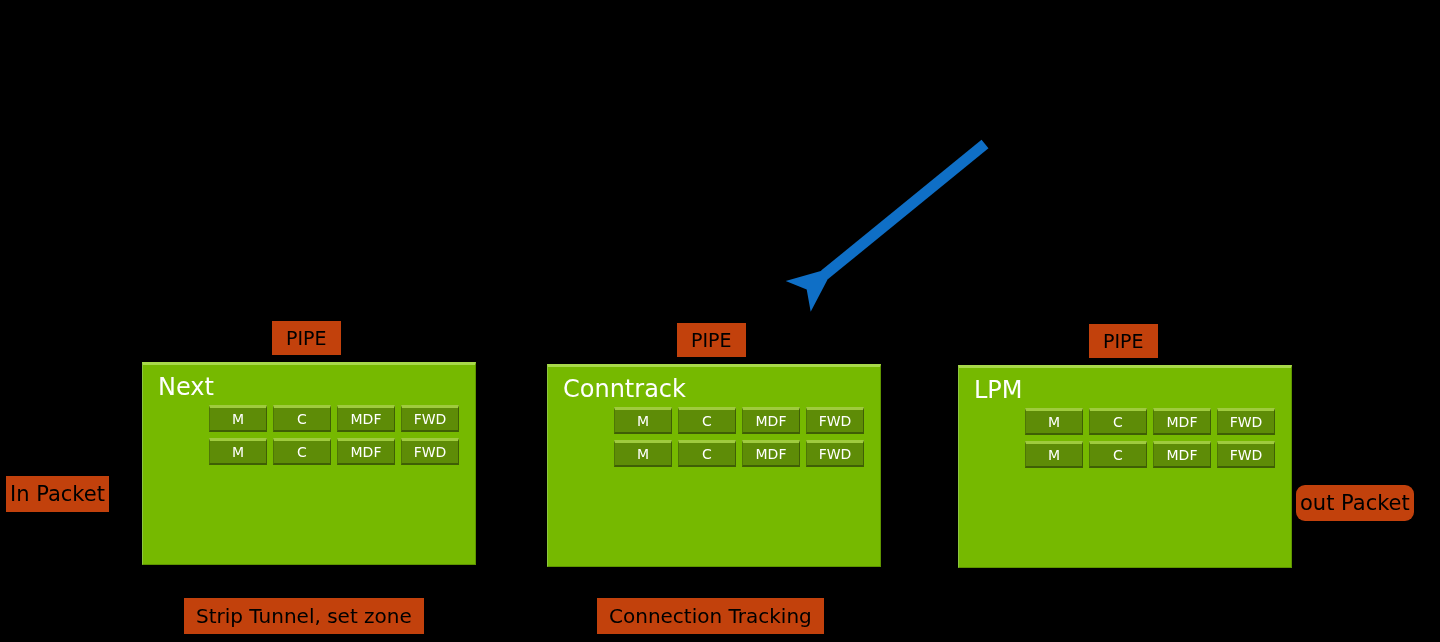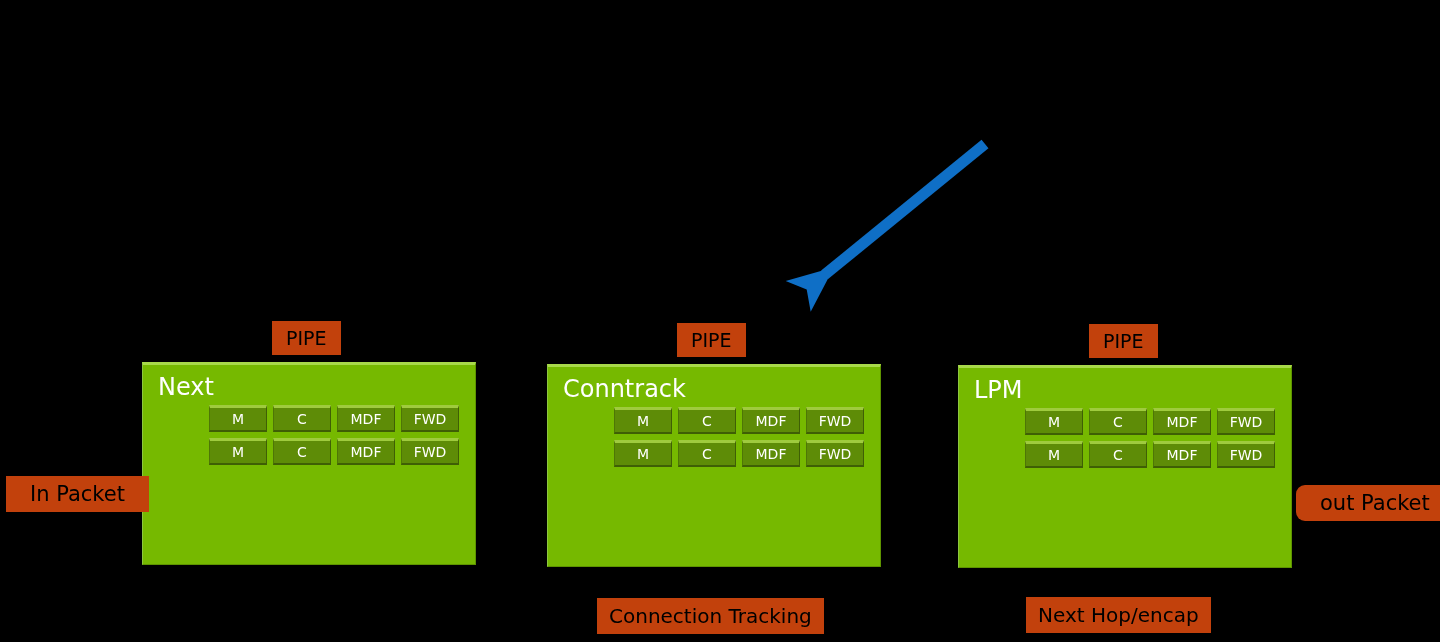--- a/index.html
+++ b/index.html
@@ -37,21 +37,21 @@
     padding: 0 14px;
   }
   .chip-caption {
     font-size: 20px;
     height: 36px;
     padding: 0 12px;
   }
   .chip-packet {
     font-size: 21px;
     height: 36px;
-    padding: 0 24px;
+    padding: 0 4px;
   }
 
   
   .sw-box {
     position: absolute;
     left: 922px;
     top: 2px;
     width: 406px;
     height: 129px;
     border: 3px solid #1464B4;
@@ -197,16 +197,16 @@
       </div>
       <div class="cell-row">
         <div class="cell">M</div>
         <div class="cell">C</div>
         <div class="cell">MDF</div>
         <div class="cell">FWD</div>
       </div>
     </div>
   </div>
 
+  <div class="chip chip-caption" style="left:184px; top:598px;">Strip Tunnel, set zone</div>
   <div class="chip chip-caption" style="left:597px; top:598px;">Connection Tracking</div>
-  <div class="chip chip-caption" style="left:1026px; top:597px;">Next Hop/encap</div>
 
 </div>
 
 </body></html>

